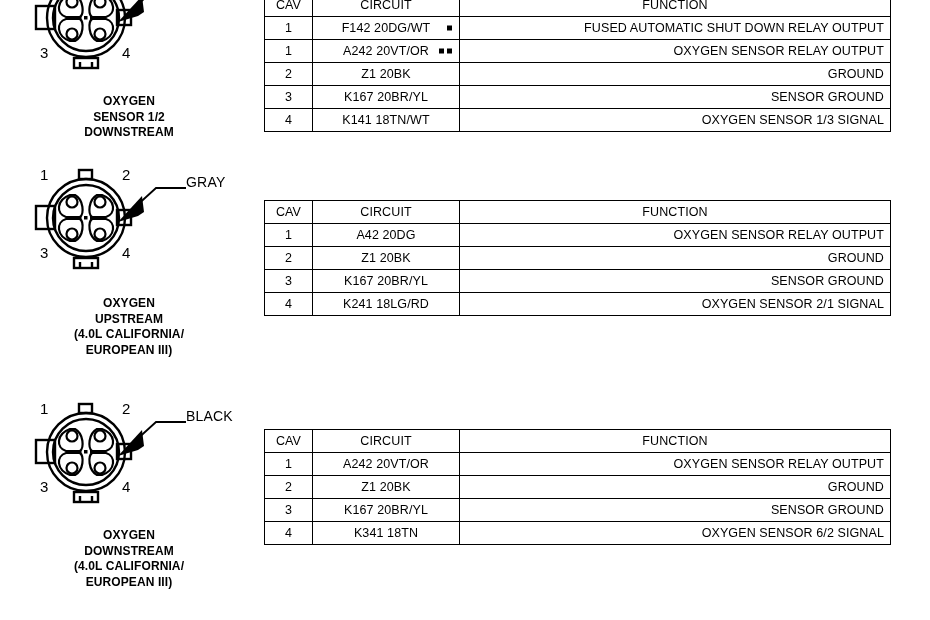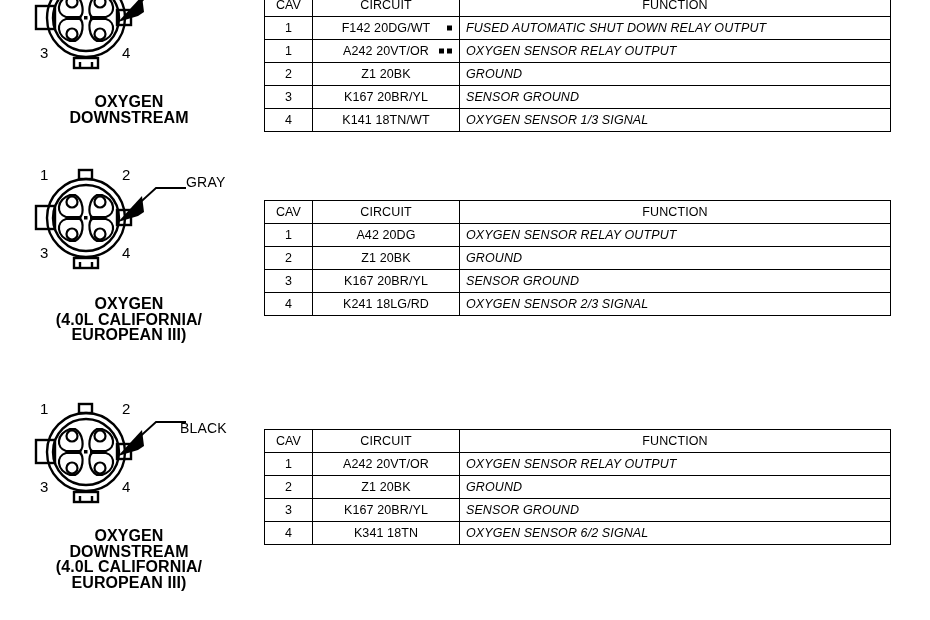--- a/index.html
+++ b/index.html
@@ -21,25 +21,25 @@
   .conn-art{position:relative;width:258px;height:104px;}
 
   .conn-svg{position:absolute;left:34px;top:0;}
 
   
   .lead-label{
     position:absolute;font-size:14px;font-weight:400;
     letter-spacing:.2px;white-space:nowrap;
   }
   #lead-1{left:186px;top:8px;}
-  #lead-2{left:180px;top:8px;margin-top:12px;}
+  #lead-2{left:186px;top:8px;}
 
   .caption{
     position:absolute;left:0;width:258px;text-align:center;
-    font-size:16px;font-weight:bold;line-height:15.5px;
+    font-size:12px;font-weight:bold;line-height:15.5px;
     letter-spacing:.1px;
   }
   #cap-0{top:128px;}
   #cap-1{top:130px;}
   #cap-2{top:128px;}
   .caption div{white-space:nowrap;}
 
   
   table.pintable{
     position:absolute;border-collapse:collapse;
@@ -55,21 +55,21 @@
     height:23px;padding:0 6px;
     letter-spacing:.1px;
     box-sizing:border-box;
   }
   table.pintable th{font-weight:400;text-align:center;}
   col.c-cav{width:48px;}
   col.c-circ{width:147px;}
   col.c-func{width:431px;}
   td.cav{text-align:center;}
   td.circ{text-align:center;position:relative;padding-left:9px;}
-  td.func{text-align:left;padding-left:9px;font-style:italic;}
+  td.func{text-align:right;padding-left:9px;}
   th.func{text-align:center;}
 
   .marks{position:absolute;right:7px;top:50%;transform:translateY(-50%);
          display:flex;gap:3px;align-items:center;}
   .marks i{display:block;width:5px;height:5px;background:#000;}
 </style>
 </head>
 <body>
 
 <div class="page">
@@ -112,20 +112,21 @@
           </g>
           <g stroke="#000" stroke-width="1.8" fill="none">
             <path d="M152 22 L122 22 L100 42"></path>
           </g>
           <polygon points="84,56 108,30 110,46 104,50" fill="#000"></polygon>
         </svg>
 
       </div>
       <div class="caption" id="cap-0">
         <div>OXYGEN</div>
+        <div>SENSOR 1/2</div>
         <div>DOWNSTREAM</div>
       </div>
     </div>
 
     <table class="pintable" id="table-0">
       <colgroup>
           <col class="c-cav">
           <col class="c-circ">
           <col class="c-func">
         </colgroup>
@@ -207,20 +208,21 @@
           </g>
           <g stroke="#000" stroke-width="1.8" fill="none">
             <path d="M152 22 L122 22 L100 42"></path>
           </g>
           <polygon points="84,56 108,30 110,46 104,50" fill="#000"></polygon>
         </svg>
         <span class="lead-label" id="lead-1">GRAY</span>
       </div>
       <div class="caption" id="cap-1">
         <div>OXYGEN</div>
+        <div>UPSTREAM</div>
         <div>(4.0L CALIFORNIA/</div>
         <div>EUROPEAN III)</div>
       </div>
     </div>
 
     <table class="pintable" id="table-1">
       <colgroup>
           <col class="c-cav">
           <col class="c-circ">
           <col class="c-func">
@@ -242,21 +244,21 @@
           <td class="func">GROUND</td>
         </tr>
         <tr>
           <td class="cav">3</td>
           <td class="circ">K167 20BR/YL</td>
           <td class="func">SENSOR GROUND</td>
         </tr>
         <tr>
           <td class="cav">4</td>
           <td class="circ">K241 18LG/RD</td>
-          <td class="func">OXYGEN SENSOR 2/3 SIGNAL</td>
+          <td class="func">OXYGEN SENSOR 2/1 SIGNAL</td>
         </tr>
       </tbody>
     </table>
   </div>
 
   <div class="group" id="group-2">
     <div class="conn-col">
       <div class="conn-art">
         <svg class="conn-svg" width="190" height="108" viewBox="0 0 190 108">
           <g fill="none" stroke="#000" stroke-width="2.4">

